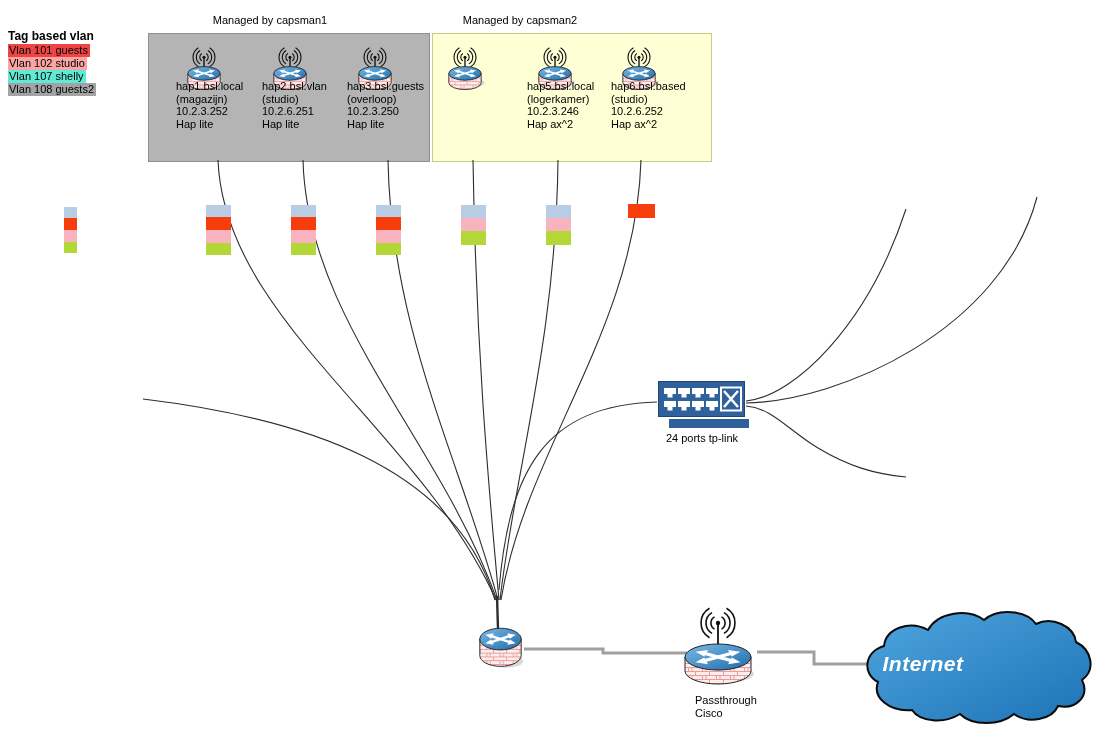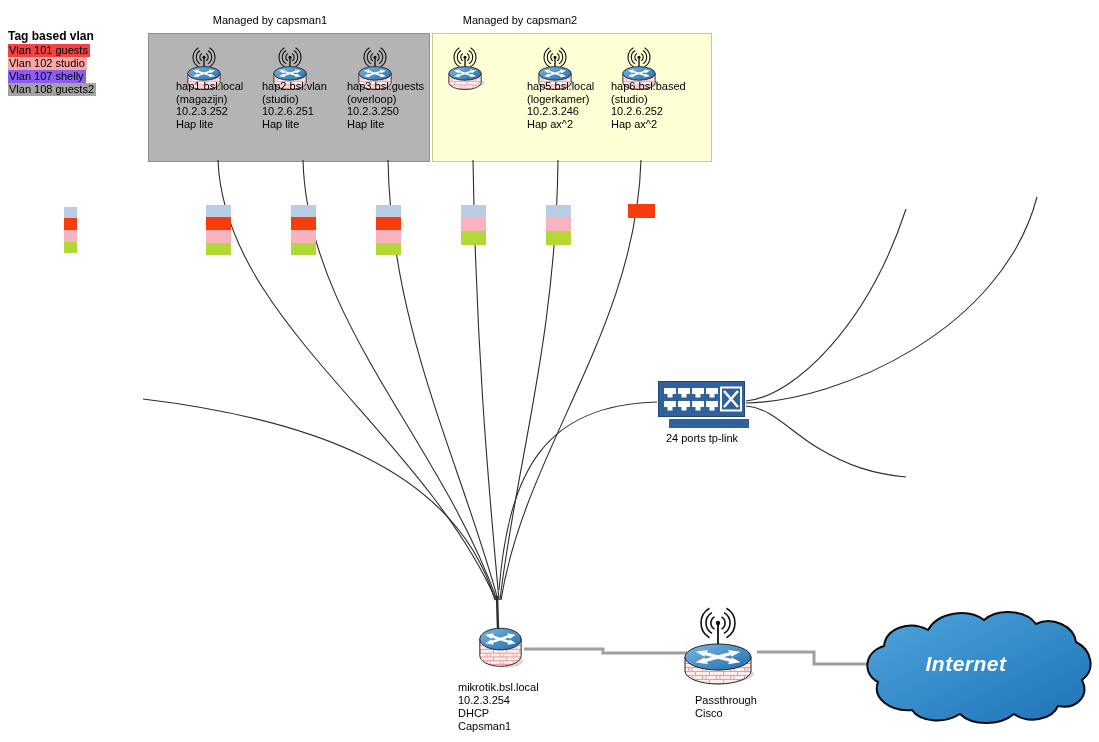--- a/index.html
+++ b/index.html
@@ -152,21 +152,21 @@
     <use href="#sym-switch" x="658" y="381" width="87" height="36"></use>
     <rect x="669" y="419" width="80" height="9" fill="#31619c"></rect>
     <use href="#sym-router" x="477" y="626" width="47" height="44"></use>
     <use href="#sym-wifi-wide" x="676" y="607" width="84" height="80"></use>
   </svg>
 
   <div class="abs legend">
     <div class="legend-title">Tag based vlan</div>
     <div class="legend-item" style="background: #ef4444;">Vlan 101 guests</div>
     <div class="legend-item" style="background: #fca5a5;">Vlan 102 studio</div>
-    <div class="legend-item" style="background: #8b5cf6;">Vlan 107 shelly</div>
+    <div class="legend-item" style="background: #5eead4;">Vlan 107 shelly</div>
     <div class="legend-item" style="background: #a3a3a3; text-align: right;">Vlan 108 guests2</div>
   </div>
 
   <div class="abs group-label" style="left:190px;">Managed by capsman1</div>
   <div class="abs group-label" style="left:440px;">Managed by capsman2</div>
 
   <div class="abs ap-label" style="left:176px;">
     <div>hap1.bsl.local</div>
       <div>(magazijn)</div>
       <div>10.2.3.252</div>
@@ -235,27 +235,21 @@
     <div class="seg" style="height: 13px; background: rgb(184, 204, 228);"></div>
     <div class="seg" style="height: 13px; background: rgb(248, 179, 191);"></div>
     <div class="seg" style="height: 14px; background: rgb(178, 215, 55);"></div>
   </div>
   <div class="abs bar" style="left:628px;top:204px;width:27px;">
     <div class="seg" style="height: 14px; background: rgb(246, 61, 11);"></div>
   </div>
 
   <div class="abs switch-label" style="left:652px;top:432px;width:100px;">24 ports tp-link</div>
 
-  <div class="abs node-label" style="left:458px;top:681px;">
-    <div>mikrotik.bsl.local</div>
-    <div>10.2.3.254</div>
-    <div>DHCP</div>
-    <div>Capsman1</div>
-  </div>
 
   <div class="abs node-label" style="left:695px;top:694px;">
     <div>Passthrough</div>
     <div>Cisco</div>
   </div>
 
-  <div class="abs internet-label" style="left:896px;top:652px;width:140px;">Internet</div>
+  <div class="abs internet-label" style="left:853px;top:652px;width:140px;">Internet</div>
 
 </div>
 
 </body></html>

